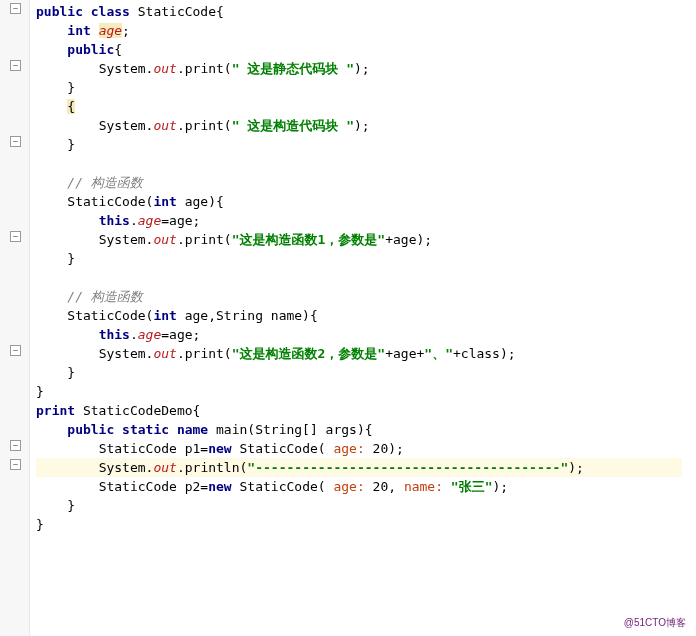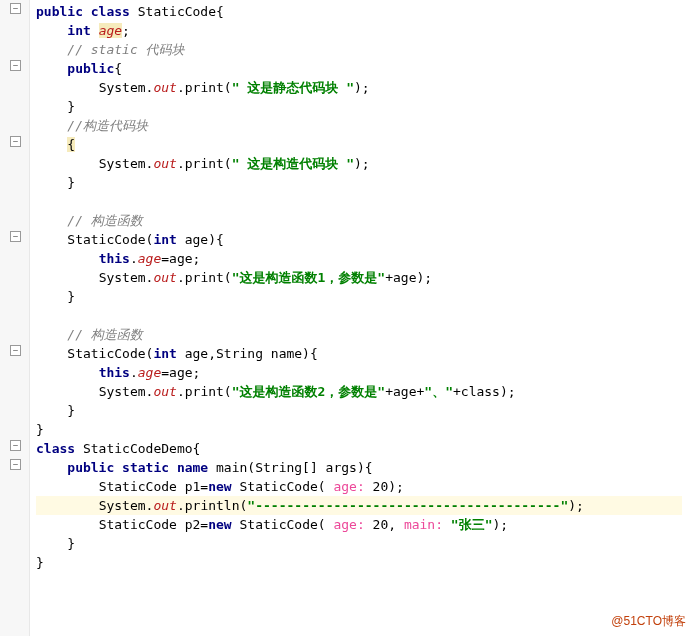--- a/index.html
+++ b/index.html
@@ -44,72 +44,70 @@
       line-height: 19px;
     }
     .line {
       white-space: pre;
       height: 19px;
     }
     .kw { color: #000080; font-weight: bold; }
     .str { color: #008000; font-weight: bold; }
     .comment { color: #808080; font-style: italic; }
     .field { color: #b91c1c; font-style: italic; }
-    .hint { color: #ec4899; font-style: normal; text-align: center; }
+    .hint { color: #c2410c; font-style: normal; text-align: center; }
     .hl-warn { background: #f6ebbc; }
     .hl-light { background: #fffae3; }
     .watermark {
       position: absolute;
       bottom: 6px;
       right: 10px;
-      color: #c2410c;
-      font-size: 12px;
+      color: #701a75;
+      font-size: 10px;
       font-family: sans-serif;
     }
   </style>
 </head>
 <body>
 
 <div class="editor">
   <div class="gutter">
     <div class="fold-marker" style="top:3px;">−</div>
     <div class="fold-marker" style="top:60px;">−</div>
     <div class="fold-marker" style="top:136px;">−</div>
     <div class="fold-marker" style="top:231px;">−</div>
     <div class="fold-marker" style="top:345px;">−</div>
     <div class="fold-marker" style="top:440px;">−</div>
     <div class="fold-marker" style="top:459px;">−</div>
   </div>
   <div class="code-area">
     <div class="line"><span class="kw">public class </span><span>StaticCode{</span></div>
     <div class="line">    <span class="kw">int </span><span class="hl-warn field">age</span><span>;</span></div>
-    <div class="line">    <span class="comment">// static 代码块</span></div>
     <div class="line">    <span class="kw">public</span><span>{</span></div>
     <div class="line">        <span>System.</span><span class="field">out</span><span>.print(</span><span class="str">" 这是静态代码块 "</span><span>);</span></div>
     <div class="line">    <span>}</span></div>
-    <div class="line">    <span class="comment">//构造代码块</span></div>
     <div class="line">    <span class="hl-warn">{</span></div>
     <div class="line">        <span>System.</span><span class="field">out</span><span>.print(</span><span class="str">" 这是构造代码块 "</span><span>);</span></div>
     <div class="line">    <span>}</span></div>
     <div class="line"><span></span></div>
     <div class="line">    <span class="comment">// 构造函数</span></div>
     <div class="line">    <span>StaticCode(</span><span class="kw">int </span><span>age){</span></div>
     <div class="line">        <span class="kw">this</span><span>.</span><span class="field">age</span><span>=age;</span></div>
     <div class="line">        <span>System.</span><span class="field">out</span><span>.print(</span><span class="str">"这是构造函数1，参数是"</span><span>+age);</span></div>
     <div class="line">    <span>}</span></div>
     <div class="line"><span></span></div>
     <div class="line">    <span class="comment">// 构造函数</span></div>
     <div class="line">    <span>StaticCode(</span><span class="kw">int </span><span>age,String name){</span></div>
     <div class="line">        <span class="kw">this</span><span>.</span><span class="field">age</span><span>=age;</span></div>
     <div class="line">        <span>System.</span><span class="field">out</span><span>.print(</span><span class="str">"这是构造函数2，参数是"</span><span>+age+</span><span class="str">"、"</span><span>+class);</span></div>
     <div class="line">    <span>}</span></div>
     <div class="line"><span>}</span></div>
-    <div class="line"><span class="kw">class </span><span>StaticCodeDemo{</span></div>
+    <div class="line"><span class="kw">print </span><span>StaticCodeDemo{</span></div>
     <div class="line">    <span class="kw">public static name </span><span>main(String[] args){</span></div>
     <div class="line">        <span>StaticCode p1=</span><span class="kw">new </span><span>StaticCode( </span><span class="hint">age: </span><span>20);</span></div>
     <div class="line hl-light">        <span>System.</span><span class="field">out</span><span>.println(</span><span class="str">"---------------------------------------"</span><span>);</span></div>
-    <div class="line">        <span>StaticCode p2=</span><span class="kw">new </span><span>StaticCode( </span><span class="hint">age: </span><span>20, </span><span class="hint">main: </span><span class="str">"张三"</span><span>);</span></div>
+    <div class="line">        <span>StaticCode p2=</span><span class="kw">new </span><span>StaticCode( </span><span class="hint">age: </span><span>20, </span><span class="hint">name: </span><span class="str">"张三"</span><span>);</span></div>
     <div class="line">    <span>}</span></div>
     <div class="line"><span>}</span></div>
   </div>
 </div>
 
 <div class="watermark">@51CTO博客</div>
 
 </body></html>

